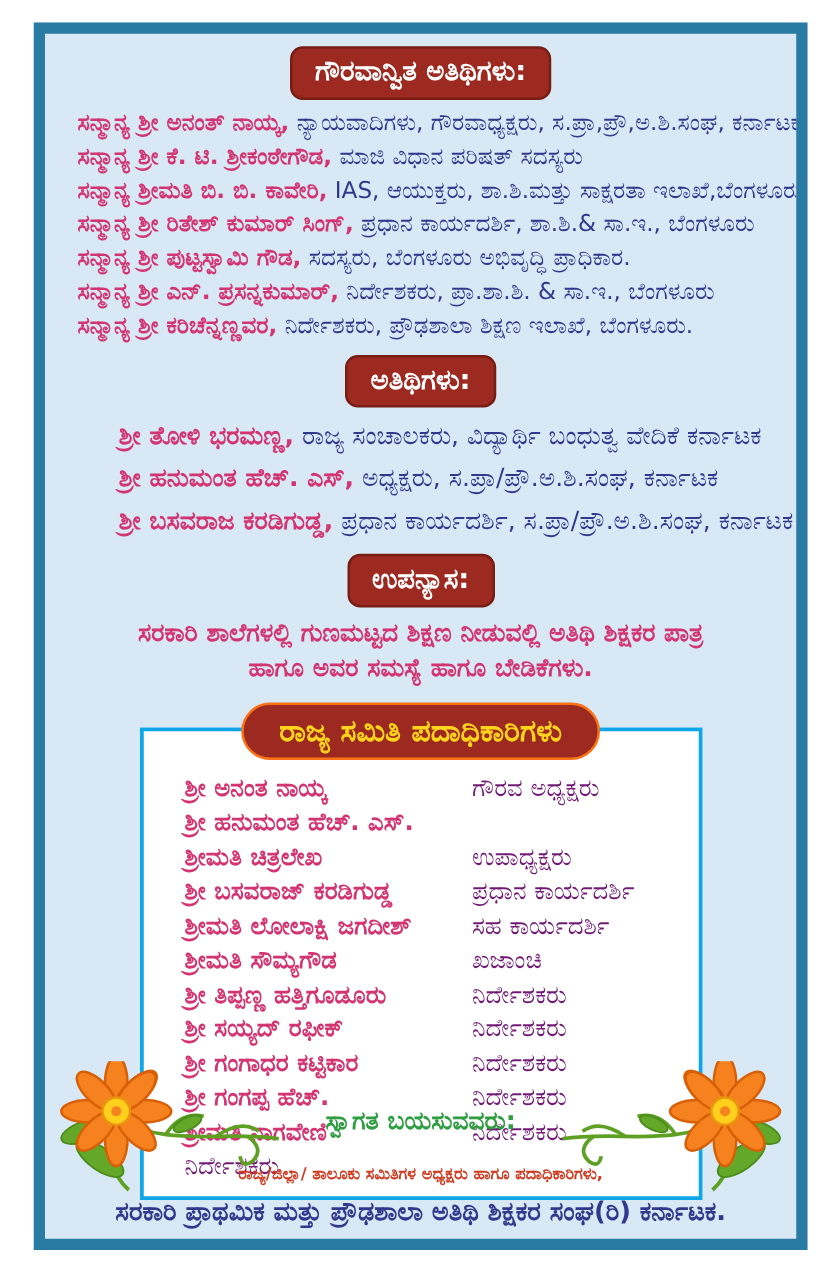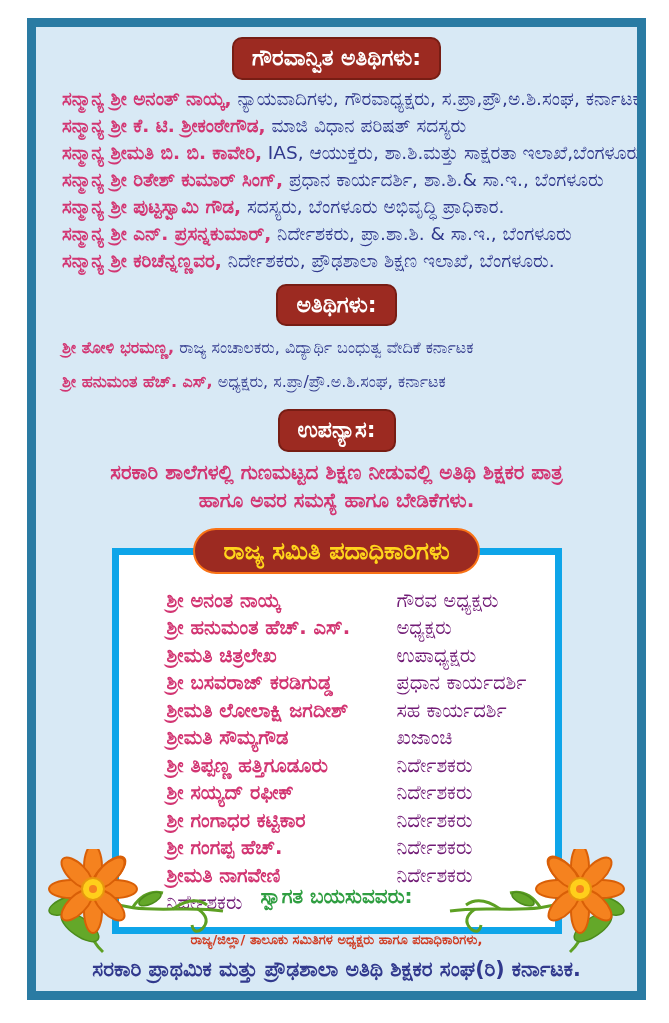--- a/index.html
+++ b/index.html
@@ -6,27 +6,27 @@
   .page{position:relative;width:669px;height:1023px;background:#ffffff;overflow:hidden;
         font-family:"DejaVu Sans","Liberation Sans",sans-serif;}
   .frame{position:absolute;left:27px;top:18px;width:619px;height:982px;box-sizing:border-box;
          border:9px solid #2a7ba3;background:#d8e9f5;text-align:center;overflow:hidden;}
   .badge{display:inline-block;background:#9c2a21;color:#ffffff;font-weight:bold;font-size:22px;
          line-height:1.3;padding:5px 18px;border-radius:10px;border:2px solid #771d14;margin-top:10px;}
   .list{text-align:left;padding:5px 8px 0 26px;margin:0;}
   .line{margin:0;font-size:18.5px;line-height:27px;white-space:nowrap;}
   .nm{color:#d23572;font-weight:bold;}
   .dt{color:#31398d;}
-  .guest-list .line{font-size:16px;line-height:34px;}
+  .guest-list .line{font-size:20px;line-height:34px;margin-left:33px;}
   .lecture{margin:6px 20px 0;color:#d23572;font-weight:bold;font-size:20px;line-height:28px;}
   .committee{position:relative;margin-top:14px;}
   .pill{position:relative;z-index:2;display:inline-block;background:#9c2a21;color:#ffd51c;
         font-size:24px;font-weight:bold;padding:7px 28px;border-radius:28px;border:2px solid #f97316;}
   .cbox{position:relative;z-index:1;margin:-26px auto 0;width:450px;box-sizing:border-box;
-        background:#ffffff;border:7px solid #0ea5e9;padding:32px 15px 10px;}
+        background:#ffffff;border:3px solid #0ea5e9;padding:32px 0 10px;}
   .crow{display:flex;text-align:left;padding-left:33px;font-size:19.5px;line-height:27.5px;}
   .crow .cname{width:230px;color:#d23572;font-weight:bold;}
   .crow .crole{flex:1;color:#701a75;}
   .footer{position:absolute;left:0;right:0;bottom:8px;z-index:3;}
   .welcome{color:#2f9e41;font-weight:bold;font-size:20px;line-height:26px;margin:16px;}
   .f1{color:#cf3b21;font-weight:bold;font-size:13px;line-height:30px;margin:2px 0 0;}
   .f2{color:#31398d;font-weight:bold;font-size:20.5px;line-height:28px;margin:0;}
   .flower{position:absolute;bottom:32px;width:190px;height:110px;z-index:2;}
   .flower.left{left:2px;}
   .flower.right{right:2px;transform:scaleX(-1);}
@@ -47,39 +47,39 @@
       <p class="line"><span class="nm">ಸನ್ಮಾನ್ಯ ಶ್ರೀ ಪುಟ್ಟಸ್ವಾಮಿ ಗೌಡ,</span> <span class="dt">ಸದಸ್ಯರು, ಬೆಂಗಳೂರು ಅಭಿವೃದ್ಧಿ ಪ್ರಾಧಿಕಾರ.</span></p>
       <p class="line"><span class="nm">ಸನ್ಮಾನ್ಯ ಶ್ರೀ ಎನ್. ಪ್ರಸನ್ನಕುಮಾರ್,</span> <span class="dt">ನಿರ್ದೇಶಕರು, ಪ್ರಾ.ಶಾ.ಶಿ. &amp; ಸಾ.ಇ., ಬೆಂಗಳೂರು</span></p>
       <p class="line"><span class="nm">ಸನ್ಮಾನ್ಯ ಶ್ರೀ ಕರಿಚೆನ್ನಣ್ಣವರ,</span> <span class="dt">ನಿರ್ದೇಶಕರು, ಪ್ರೌಢಶಾಲಾ ಶಿಕ್ಷಣ ಇಲಾಖೆ, ಬೆಂಗಳೂರು.</span></p>
     </div>
 
     <div class="badge">ಅತಿಥಿಗಳು:</div>
 
     <div class="list guest-list">
       <p class="line"><span class="nm">ಶ್ರೀ ತೋಳಿ ಭರಮಣ್ಣ,</span> <span class="dt">ರಾಜ್ಯ ಸಂಚಾಲಕರು, ವಿದ್ಯಾರ್ಥಿ ಬಂಧುತ್ವ ವೇದಿಕೆ ಕರ್ನಾಟಕ</span></p>
       <p class="line"><span class="nm">ಶ್ರೀ ಹನುಮಂತ ಹೆಚ್. ಎಸ್,</span> <span class="dt">ಅಧ್ಯಕ್ಷರು, ಸ.ಪ್ರಾ/ಪ್ರೌ.ಅ.ಶಿ.ಸಂಘ, ಕರ್ನಾಟಕ</span></p>
+      <p class="line"><span class="nm">ಶ್ರೀ ಬಸವರಾಜ ಕರಡಿಗುಡ್ಡ,</span> <span class="dt">ಪ್ರಧಾನ ಕಾರ್ಯದರ್ಶಿ, ಸ.ಪ್ರಾ/ಪ್ರೌ.ಅ.ಶಿ.ಸಂಘ, ಕರ್ನಾಟಕ</span></p>
     </div>
 
     <div class="badge">ಉಪನ್ಯಾಸ:</div>
 
     <div class="lecture">
       <div>ಸರಕಾರಿ ಶಾಲೆಗಳಲ್ಲಿ ಗುಣಮಟ್ಟದ ಶಿಕ್ಷಣ ನೀಡುವಲ್ಲಿ ಅತಿಥಿ ಶಿಕ್ಷಕರ ಪಾತ್ರ</div>
       <div>ಹಾಗೂ ಅವರ ಸಮಸ್ಯೆ ಹಾಗೂ ಬೇಡಿಕೆಗಳು.</div>
     </div>
 
     <div class="committee">
       <div class="pill">ರಾಜ್ಯ ಸಮಿತಿ ಪದಾಧಿಕಾರಿಗಳು</div>
       <div class="cbox">
         <div class="crow">
             <span class="cname">ಶ್ರೀ ಅನಂತ ನಾಯ್ಕ</span>
             <span class="crole">ಗೌರವ ಅಧ್ಯಕ್ಷರು</span>
           </div>
         <div class="crow">
             <span class="cname">ಶ್ರೀ ಹನುಮಂತ ಹೆಚ್. ಎಸ್.</span>
-            <span class="crole">ಅಧ್ಯಕ್ಷರು</span>
           </div>
         <div class="crow">
             <span class="cname">ಶ್ರೀಮತಿ ಚಿತ್ರಲೇಖ</span>
             <span class="crole">ಉಪಾಧ್ಯಕ್ಷರು</span>
           </div>
         <div class="crow">
             <span class="cname">ಶ್ರೀ ಬಸವರಾಜ್ ಕರಡಿಗುಡ್ಡ</span>
             <span class="crole">ಪ್ರಧಾನ ಕಾರ್ಯದರ್ಶಿ</span>
           </div>
         <div class="crow">

